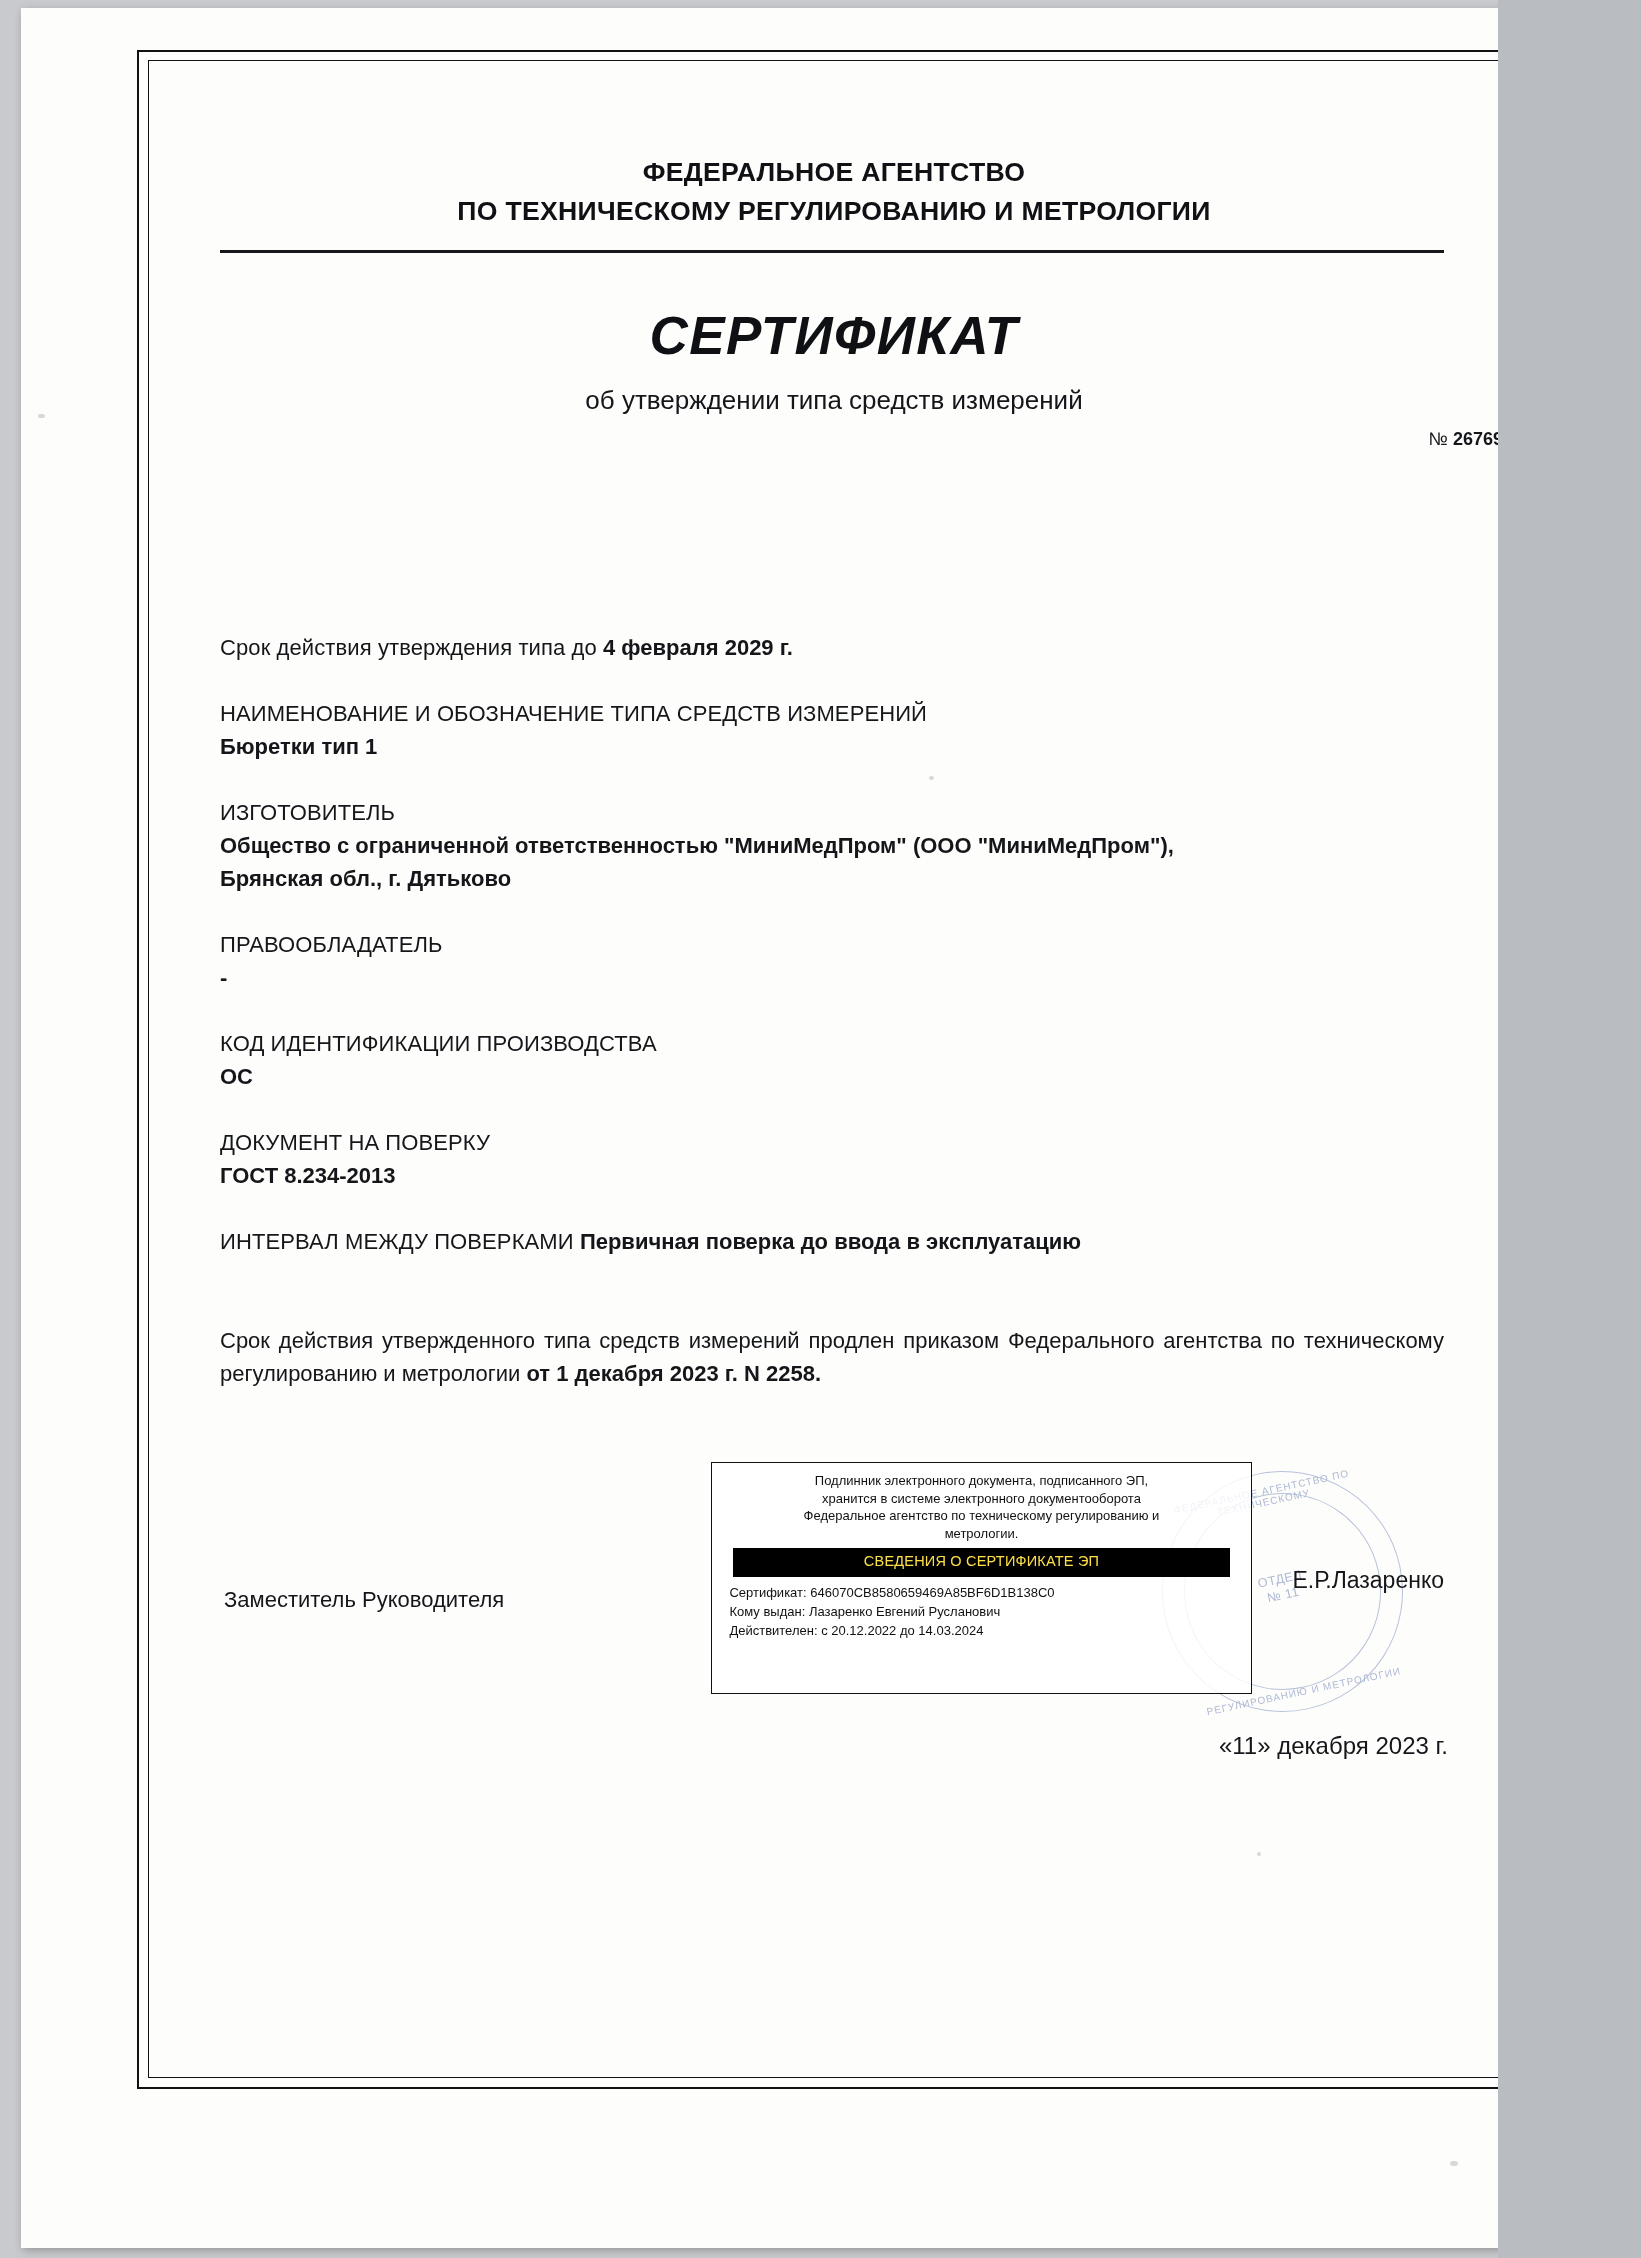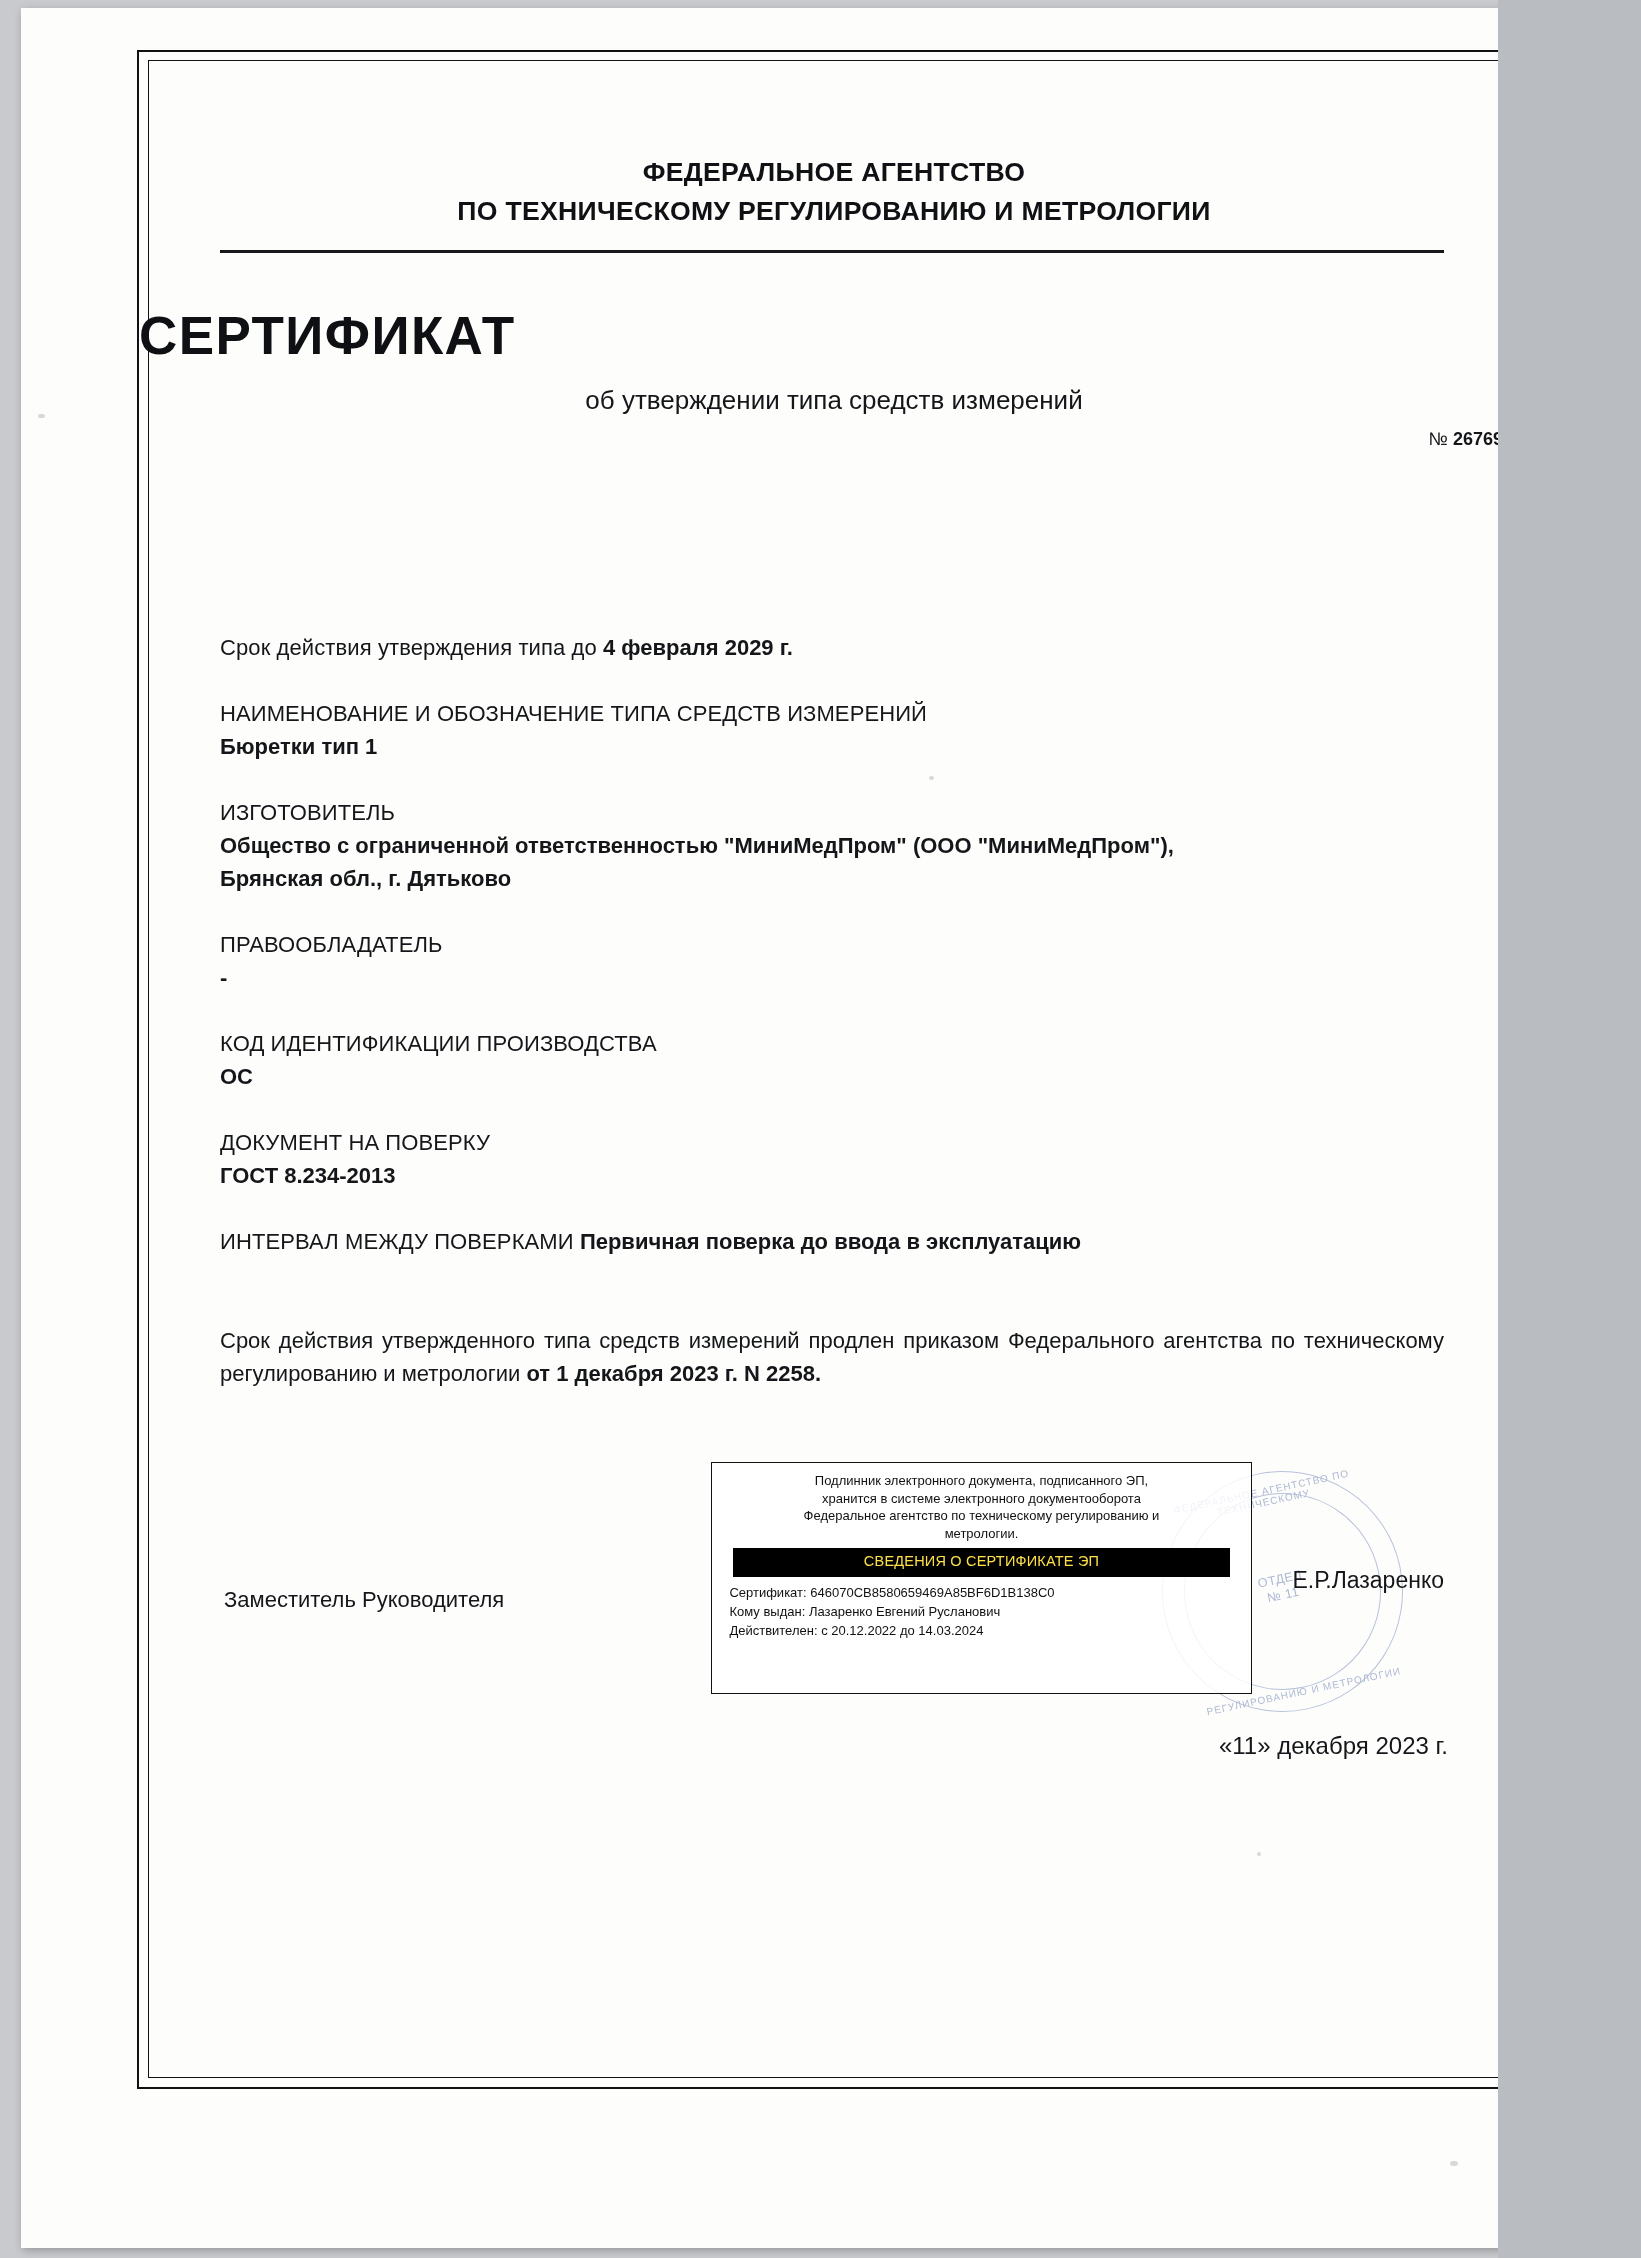--- a/index.html
+++ b/index.html
@@ -77,25 +77,26 @@
     top: 198px;
     width: 1224px;
     height: 2.9px;
     background: #16181b;
   }
   .title {
     position: absolute;
     left: 0;
     top: 253px;
     width: 1390px;
-    text-align: left;
+    text-align: center;
     font-size: 53px;
     font-weight: bold;
     letter-spacing: 1.4px;
     color: #0e1013;
+    font-style: italic;
   }
   .subtitle {
     position: absolute;
     left: 0;
     top: 333px;
     width: 1390px;
     text-align: center;
     font-size: 26px;
     color: #14161a;
   }

